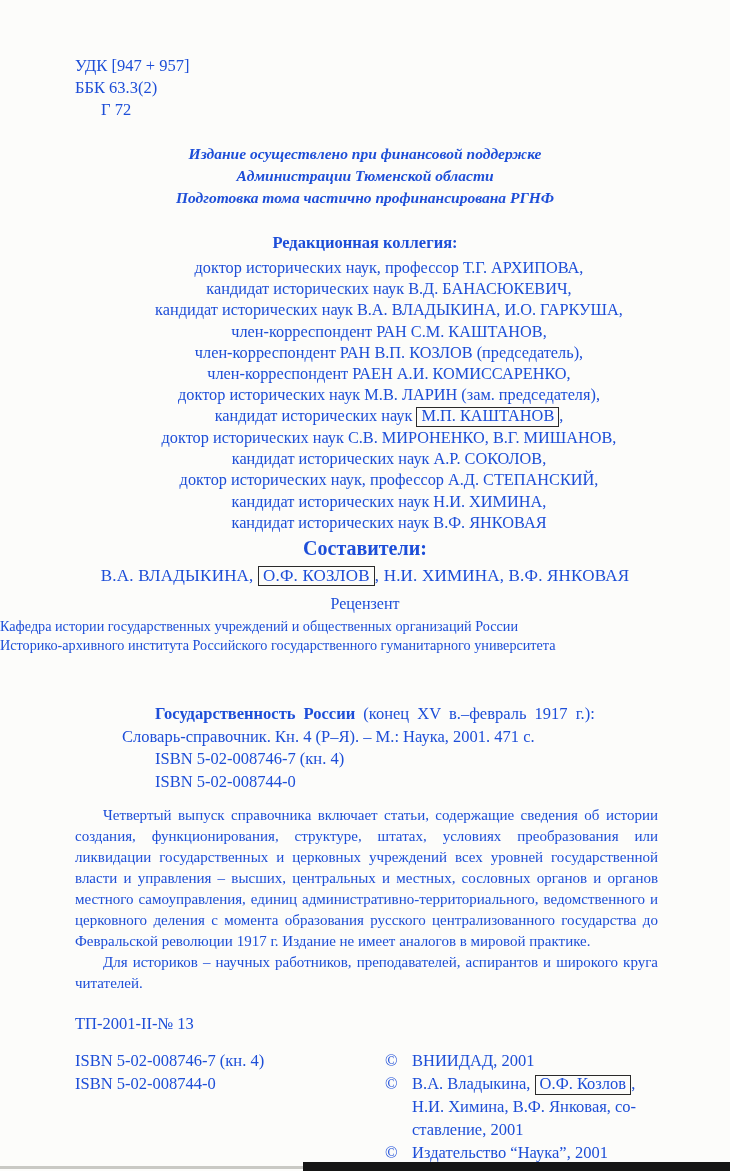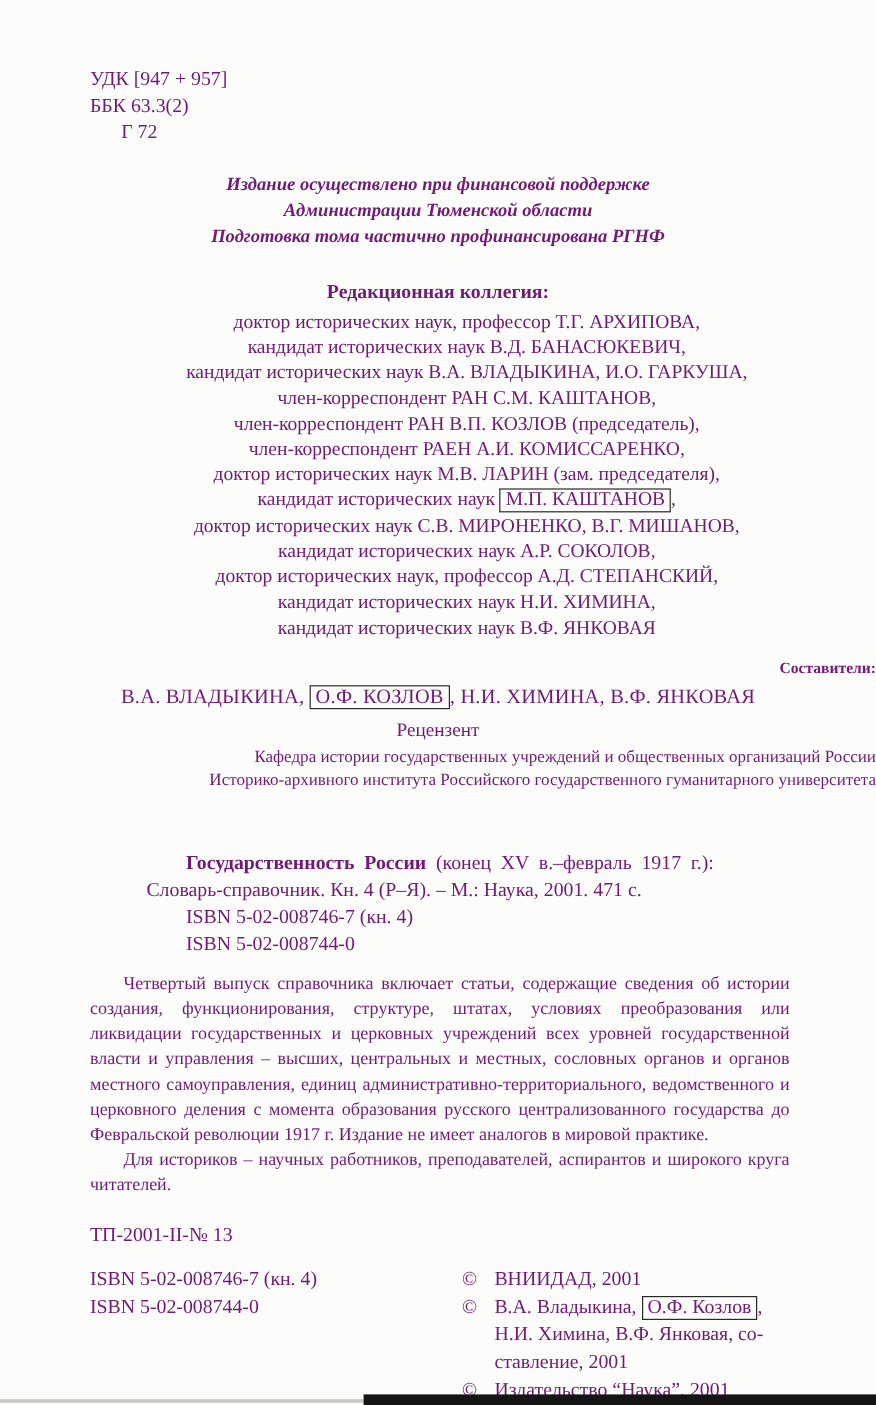--- a/index.html
+++ b/index.html
@@ -2,21 +2,21 @@
 <html><head>
 <meta charset="utf-8">
 <style>
   * { margin:0; padding:0; box-sizing:border-box; }
   html, body { background:#e9e9e6; }
   .page {
     position:relative;
     width:730px; height:1171px;
     margin:0 auto;
     background:#fcfcfa;
-    color:#701a75;
+    color:#1d4ed8;
     font-family:"Liberation Serif","DejaVu Serif",serif;
     overflow:hidden;
   }
   .head { padding-top:55px; margin-left:75px; font-size:16.5px; line-height:22px; }
   .head .g-code { margin-left:26px; }
 
   .funding {
     margin-top:22px; text-align:center;
     font-style:italic; font-weight:bold;
     font-size:15.5px; line-height:22px;
@@ -25,25 +25,25 @@
   .ed-heading { margin-top:24px; text-align:center; font-size:16.5px; font-weight:bold; }
   .ed-list { margin-top:4px; text-align:center; font-size:16.3px; line-height:21.2px;padding-left:48px; }
 
   .boxed {
     display:inline-block;
     border:1.2px solid #2a2a2a;
     padding:0 4px 1px 4px;
     line-height:1.02;
   }
 
-  .comp-heading { margin-top:16px; text-align:right; font-size:13px; font-weight:bold; }
+  .comp-heading { margin-top:4px; text-align:center; font-size:20px; font-weight:bold; }
   .comp-line { margin-top:6px; text-align:center; font-size:17px; letter-spacing:0.2px; }
 
   .rev-heading { margin-top:9px; text-align:center; font-size:16px; }
-  .rev-lines { margin-top:4px; text-align:right; font-size:14.2px; line-height:19px; }
+  .rev-lines { margin-top:4px; text-align:left; font-size:14.2px; line-height:19px; }
 
   .biblio { margin-top:48px; margin-left:122px; margin-right:70px; font-size:16.5px; line-height:22.5px; }
   .biblio .first-line { margin-left:33px; word-spacing:4px; }
   .biblio .title { font-weight:bold; }
   .biblio .isbn { margin-left:33px; }
 
   .annotation { margin:12px 72px 0 75px; font-size:15px; line-height:21px; text-align:justify; }
   .annotation p { text-indent:28px; }
 
   .tp-line { margin-top:20px; margin-left:75px; font-size:16.5px; }

